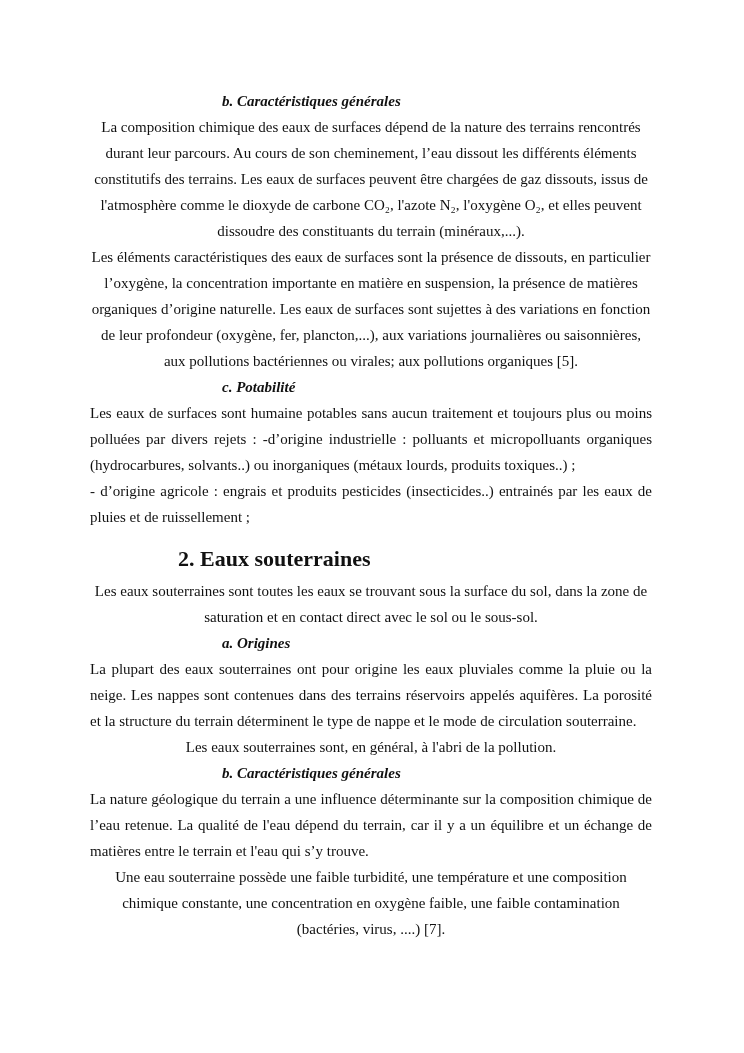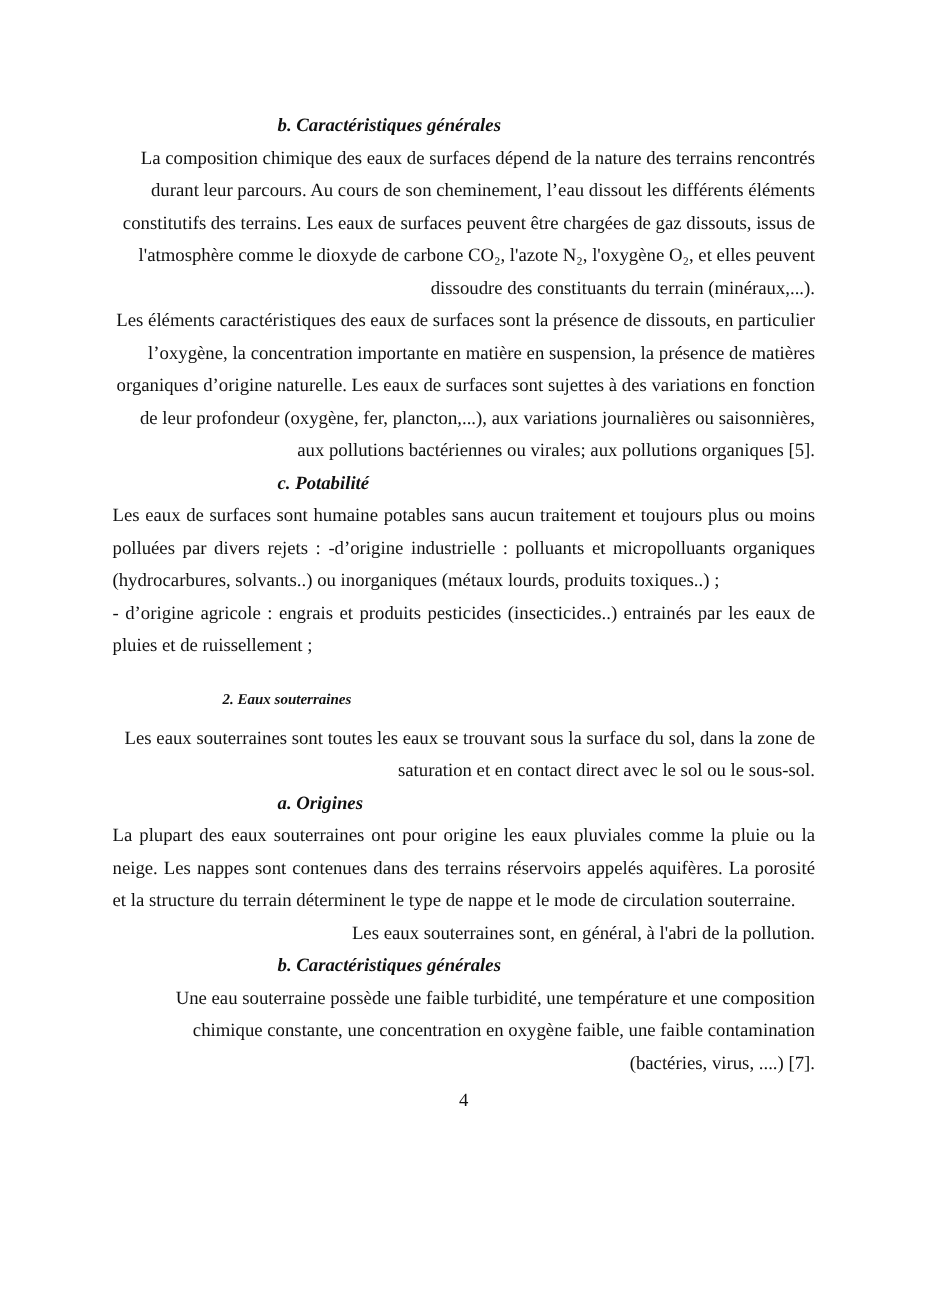--- a/index.html
+++ b/index.html
@@ -17,39 +17,38 @@
     color: #111111;
     font-family: "Liberation Serif", "DejaVu Serif", serif;
     font-size: 15px;
     line-height: 26px;
     overflow: hidden;
     box-sizing: border-box;
     padding: 88px 92px 0 90px;
   }
   .para {
     margin: 0;
-    text-align: right;
+    text-align: center;
   }
   .para.just {
     text-align: justify;
   }
   .h-sub {
     margin: 0;
     padding-left: 132px;
     font-weight: bold;
     font-style: italic;
     font-size: 15px;
     line-height: 26px;
   }
   .h-main {
     margin: 14px 0 4px 0;
     padding-left: 88px;
     font-weight: bold;
-    font-style: italic;
-    font-size: 12px;
+    font-size: 22px;
     line-height: 30px;
   }
   .page-number {
     margin-top: 4px;
     text-align: center;
     font-size: 15px;
     line-height: 26px;
   }
 </style>
 </head>
@@ -75,18 +74,19 @@
   <p class="para">Les eaux souterraines sont toutes les eaux se trouvant sous la surface du sol, dans la zone de saturation et en contact direct avec le sol ou le sous-sol.</p>
 
   <h3 class="h-sub">a. Origines</h3>
 
   <p class="para just">La plupart des eaux souterraines ont pour origine les eaux pluviales comme la pluie ou la neige. Les nappes sont contenues dans des terrains réservoirs appelés aquifères. La porosité et la structure du terrain déterminent le type de nappe et le mode de circulation souterraine.</p>
 
   <p class="para">Les eaux souterraines sont, en général, à l'abri de la pollution.</p>
 
   <h3 class="h-sub">b. Caractéristiques générales</h3>
 
+  <p class="para just">La nature géologique du terrain a une influence déterminante sur la composition chimique de l’eau retenue. La qualité de l'eau dépend du terrain, car il y a un équilibre et un échange de matières entre le terrain et l'eau qui s’y trouve.</p>
 
   <p class="para">Une eau souterraine possède une faible turbidité, une température et une composition chimique constante, une concentration en oxygène faible, une faible contamination (bactéries, virus, ....) [7].</p>
 
   <div class="page-number">4</div>
 
 </div>
 
 </body></html>

